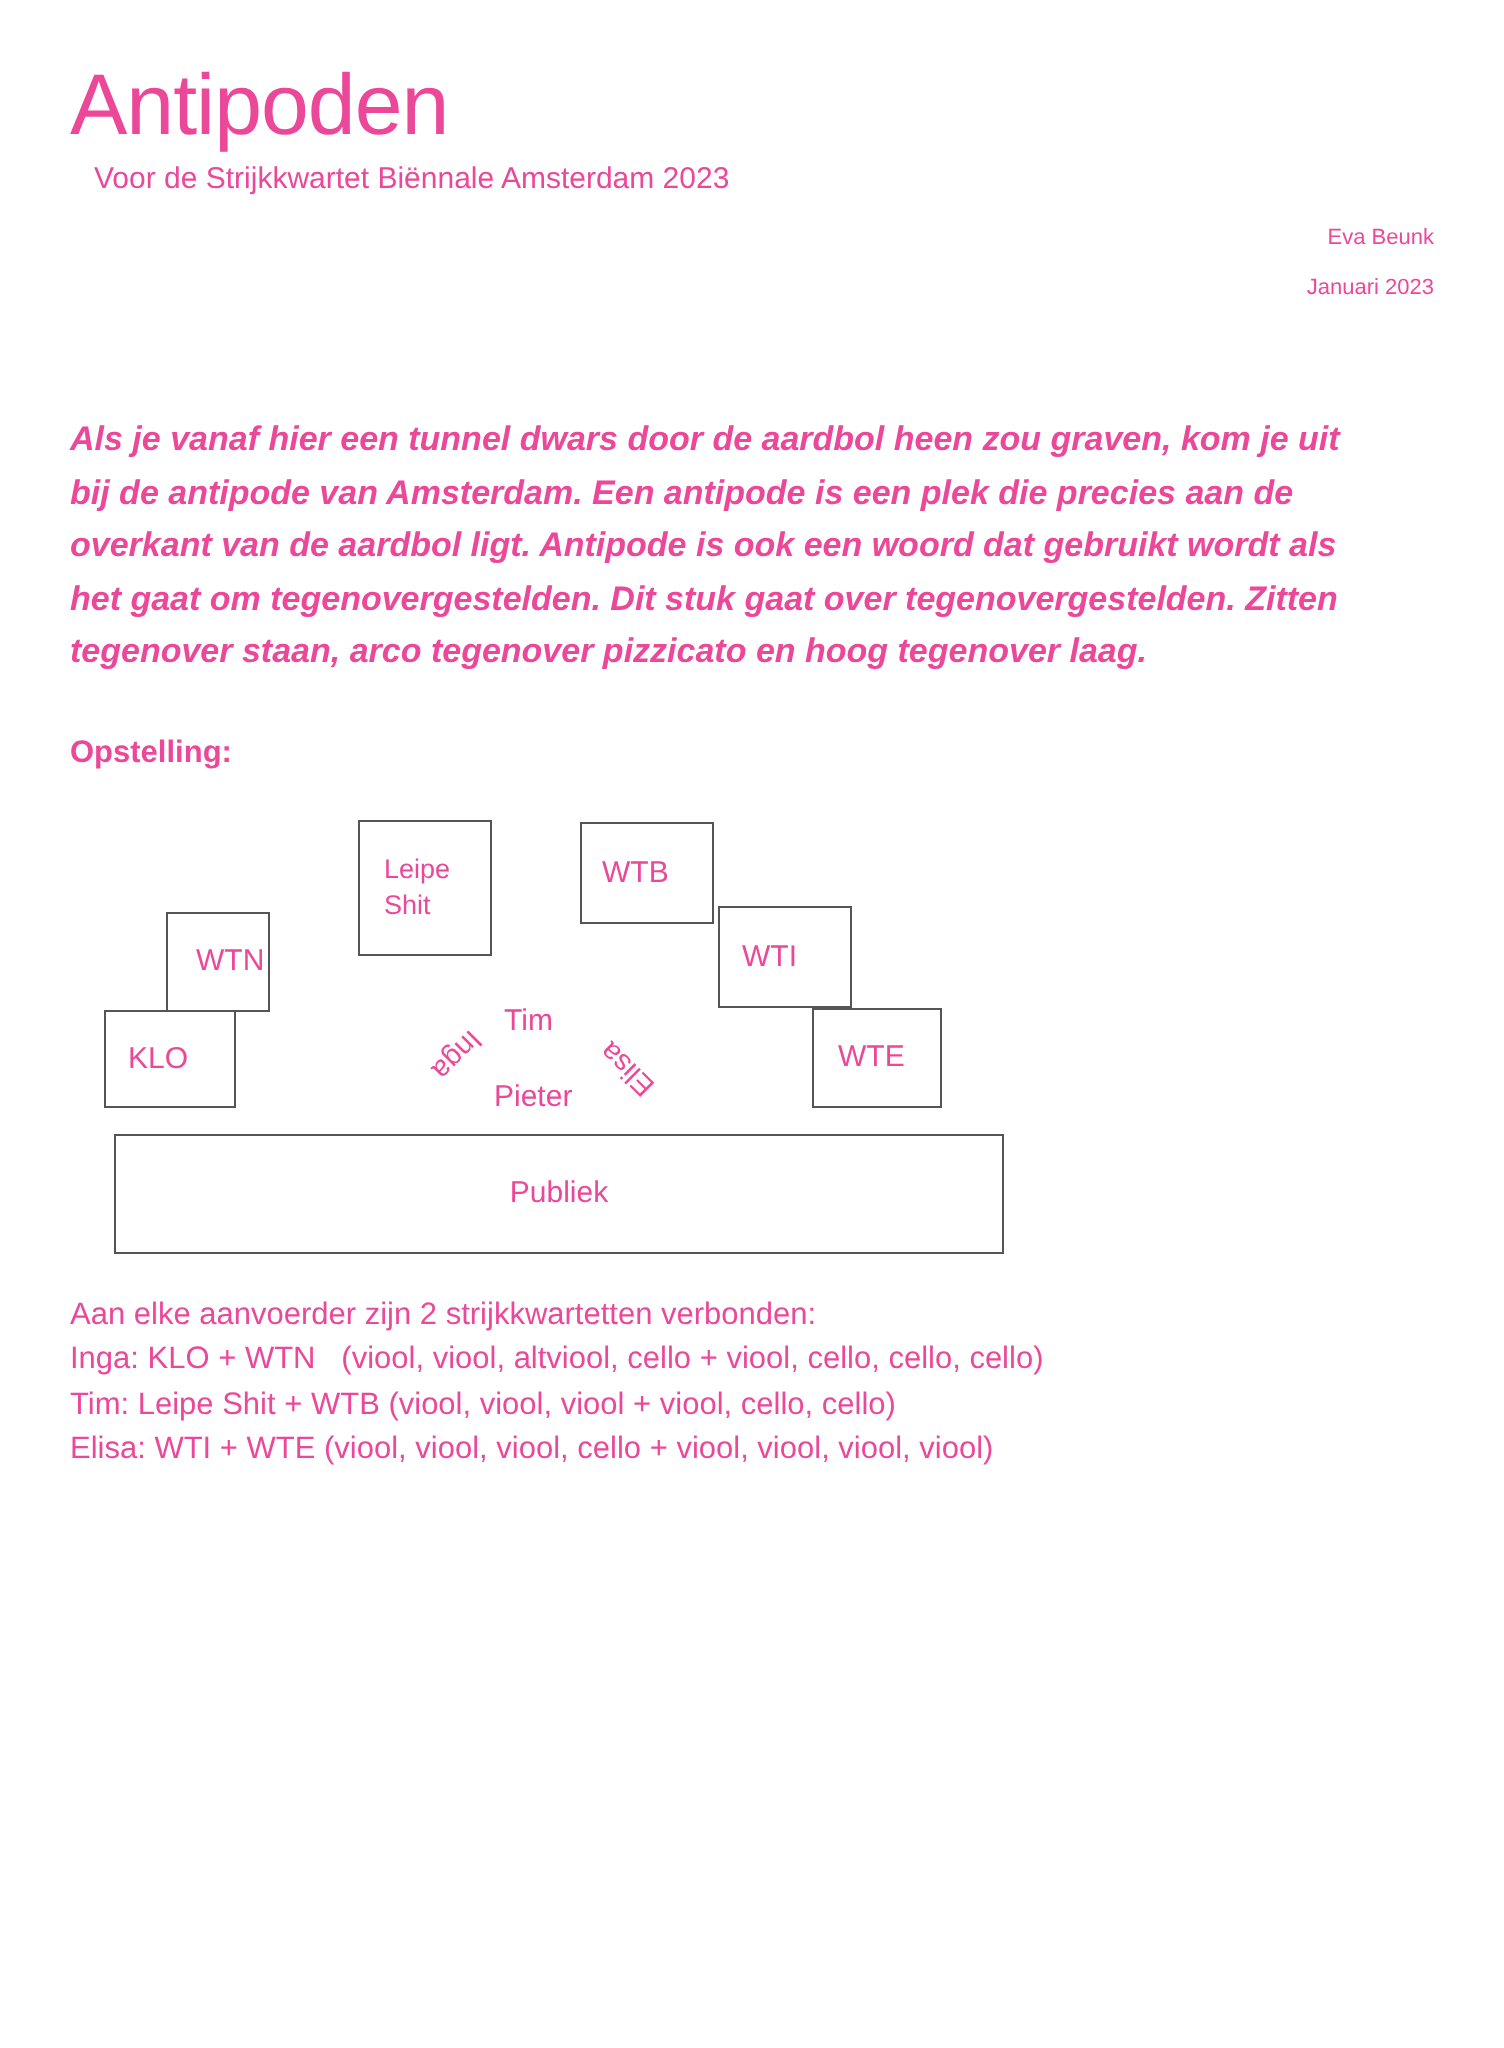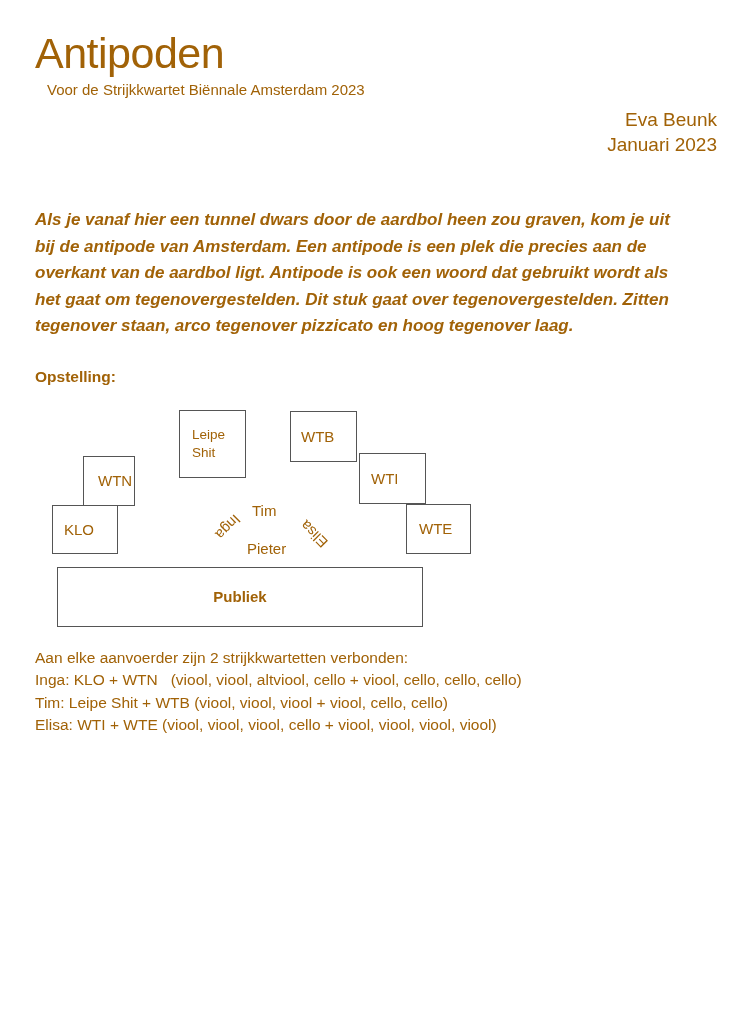--- a/index.html
+++ b/index.html
@@ -5,42 +5,42 @@
   html, body {
     margin: 0;
     padding: 0;
     background: #ffffff;
   }
   .page {
     position: relative;
     width: 752px;
     height: 1024px;
     background: #ffffff;
-    color: #a16207;
+    color: #ec4899;
     font-family: "Liberation Sans", sans-serif;
     box-sizing: border-box;
     padding: 30px 35px 0 35px;
     overflow: hidden;
   }
   .doc-title {
     margin: 0;
     font-size: 43px;
     font-weight: 500;
     line-height: 1.1;
     letter-spacing: -0.5px;
   }
   .doc-subtitle {
     margin: 4px 0 0 12px;
     font-size: 15px;
     line-height: 18px;
   }
   .author-block {
     margin-top: 8px;
     text-align: right;
-    font-size: 19px;
+    font-size: 11px;
     line-height: 25px;
   }
   .intro-paragraph {
     margin-top: 50px;
     font-size: 17px;
     font-weight: bold;
     font-style: italic;
     line-height: 26.5px;
     white-space: pre-wrap;
   }
@@ -69,21 +69,21 @@
     align-items: center;
     font-size: 15px;
     white-space: pre-line;
   }
   .box-leipe-shit { left: 144px; top: 0px;   width: 67px;  height: 68px; padding-left: 12px; font-size: 13.5px; line-height: 18px; }
   .box-wtb        { left: 228px; top: 1px;   width: 67px;  height: 51px; padding-left: 10px; margin-left: 27px; }
   .box-wtn        { left: 48px;  top: 46px;  width: 52px;  height: 50px; padding-left: 14px; }
   .box-klo        { left: 17px;  top: 95px;  width: 66px;  height: 49px; padding-left: 11px; }
   .box-wti        { left: 324px; top: 43px;  width: 67px;  height: 51px; padding-left: 11px; }
   .box-wte        { left: 371px; top: 94px;  width: 65px;  height: 50px; padding-left: 12px; }
-  .box-publiek    { left: 22px;  top: 157px; width: 366px; height: 60px; justify-content: center; padding-left: 0; font-weight: bold; }
+  .box-publiek    { left: 22px;  top: 157px; width: 445px; height: 60px; justify-content: center; padding-left: 0; }
   .stage-name {
     position: absolute;
     font-size: 15px;
     white-space: nowrap;
   }
   .name-tim    { left: 217px; top: 92px; }
   .name-pieter { left: 212px; top: 130px; }
   .name-inga   { left: 193px; top: 117px; transform: translate(-50%, -50%) rotate(135deg); }
   .name-elisa  { left: 279px; top: 124px; transform: translate(-50%, -50%) rotate(225deg); }
   .name-inga, .name-elisa { font-size: 14.5px; }

